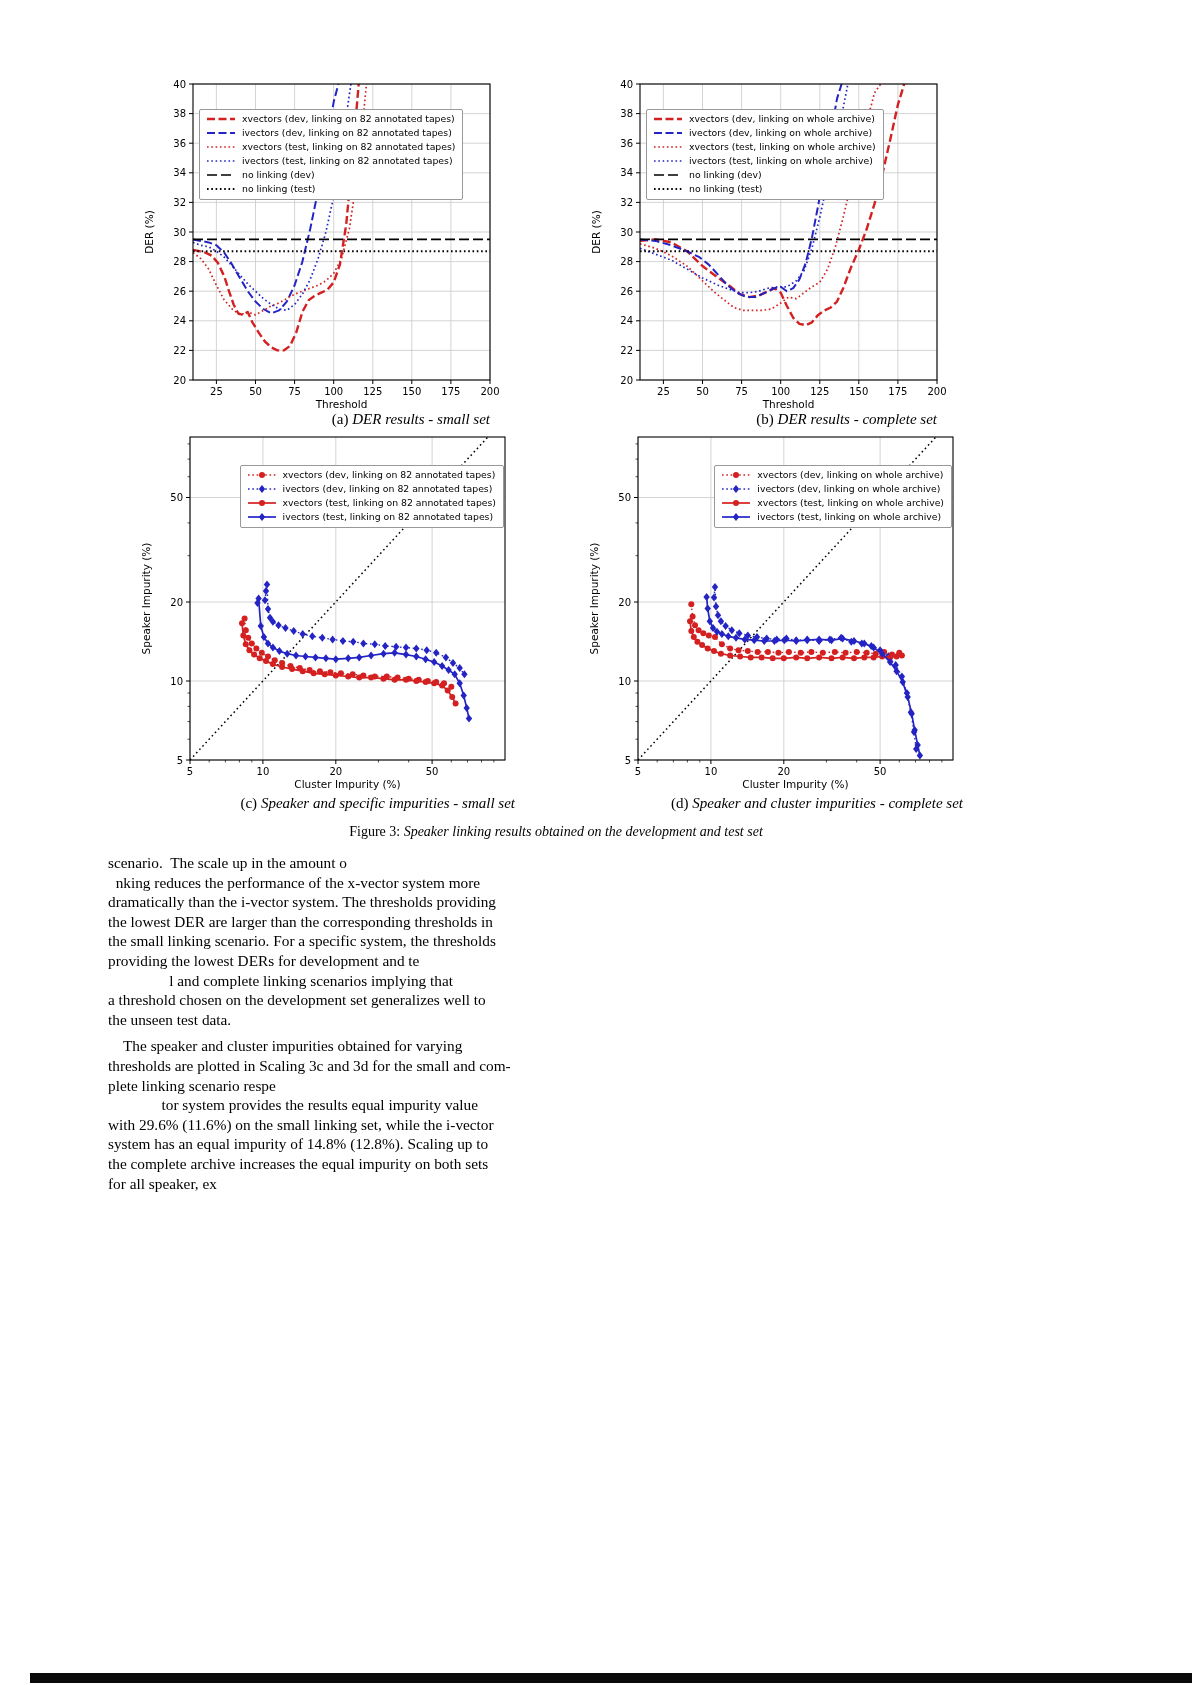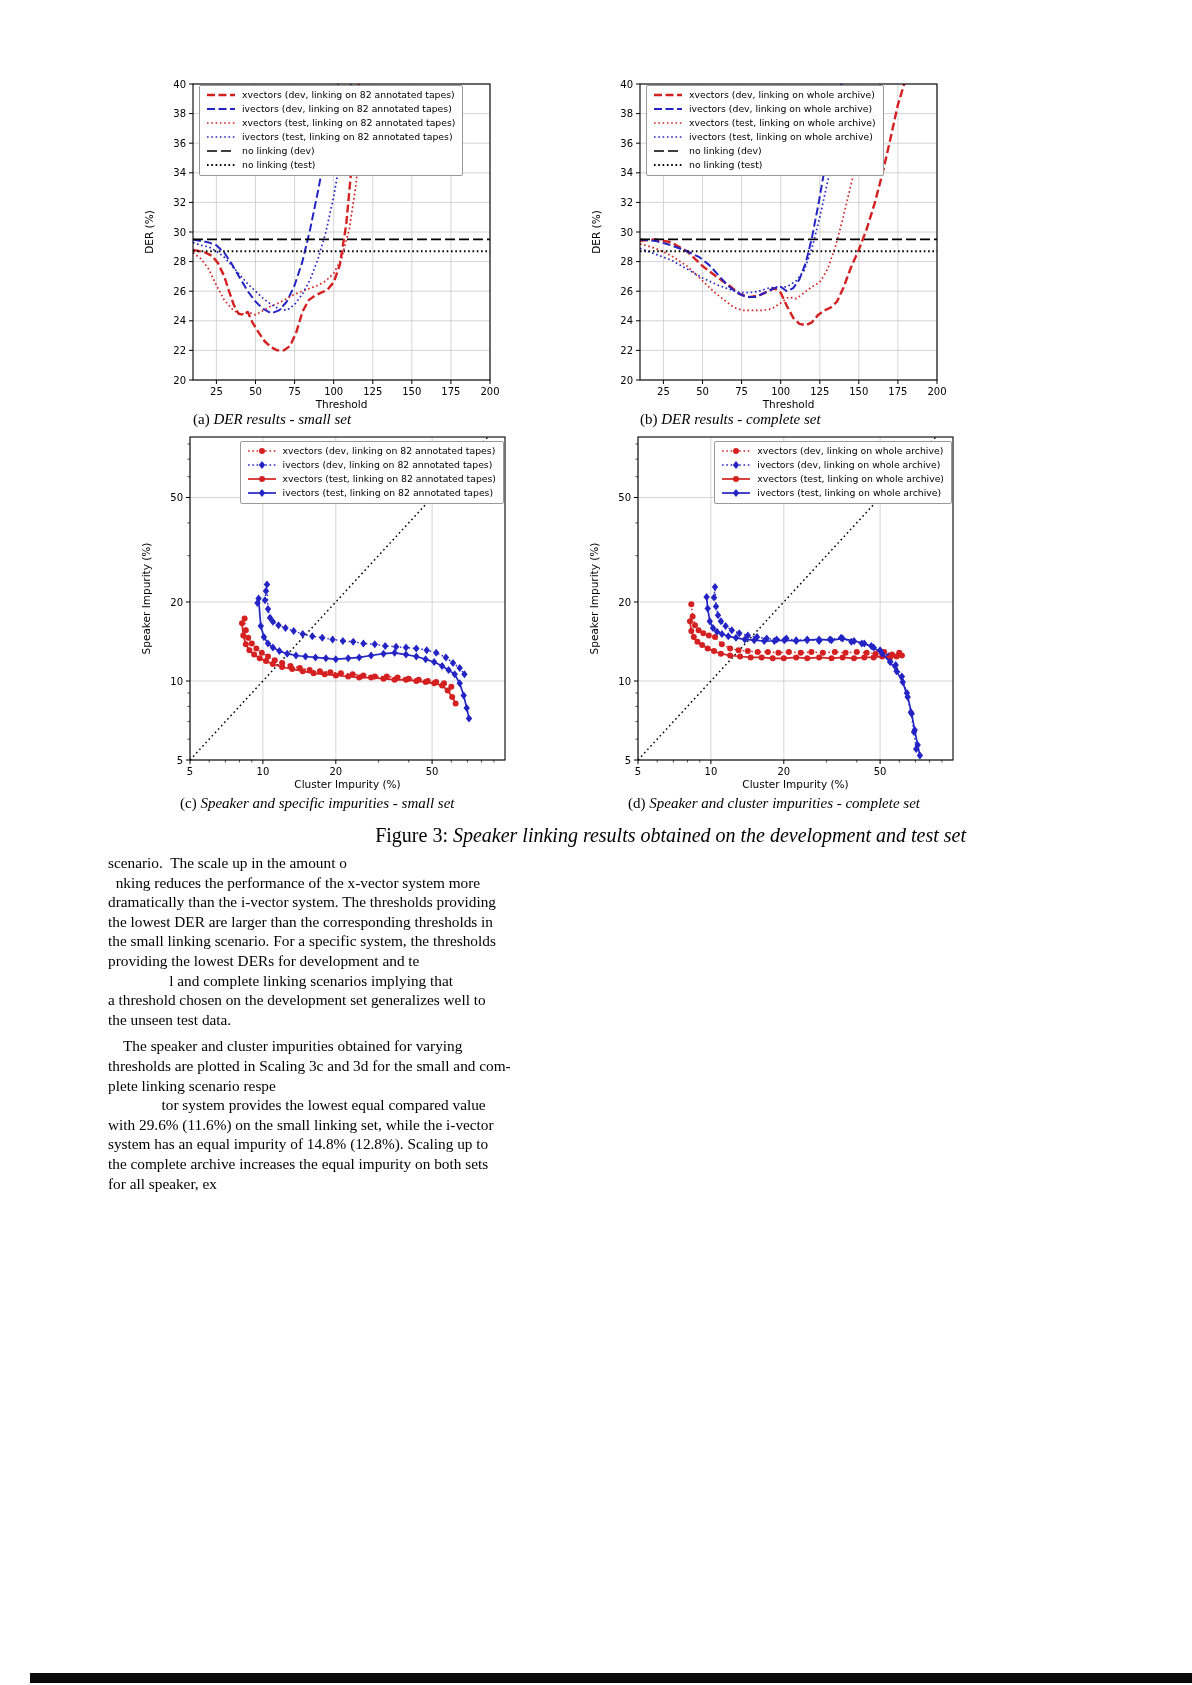--- a/index.html
+++ b/index.html
@@ -4,25 +4,25 @@
 <style>
   * { margin:0; padding:0; box-sizing:border-box; }
   html,body { background:#ffffff; }
   body { width:1192px; height:1685px; position:relative; font-family:"Liberation Serif", serif; color:#000; }
   .page { position:absolute; inset:0; background:#fff; overflow:hidden; }
   .chart-box { position:absolute; }
   .chart-box svg { display:block; }
   svg text.tick { font-family:"DejaVu Sans", sans-serif; font-size:10px; fill:#000; }
   svg text.axis-label { font-family:"DejaVu Sans", sans-serif; font-size:10.5px; fill:#000; }
   .legend { position:absolute; background:#fff; border:1px solid #999; border-radius:2px;
-            padding:3px 7px 3px 6px; display:flex; flex-direction:column; gap:1.5px; z-index:5; }
+            padding:3px 7px 3px 6px; display:flex; flex-direction:column; gap:1.5px; z-index:5;margin-top:24px; }
   .legend-row { display:flex; align-items:center; gap:6px; font-family:"DejaVu Sans", sans-serif;
                 font-size:9.3px; white-space:nowrap; line-height:12.5px; }
-  .subcap { position:absolute; text-align:left; font-size:15px; }
-  .figcap { position:absolute; text-align:right; font-size:20px; }
+  .subcap { position:absolute; text-align:right; font-size:15px; }
+  .figcap { position:absolute; text-align:center; font-size:14px; }
   .body-text { position:absolute; left:108px; top:853px; width:436px; font-size:15.3px; line-height:19.6px; }
   .tline { white-space:pre; }
   .para2 { margin-top:7px; }
   .bottom-bar { position:absolute; left:30px; top:1673px; width:1162px; height:10px; background:#0a0a0a; }
 </style>
 </head>
 <body>
 
 <div class="page">
 
@@ -718,21 +718,21 @@
         <div class="tline">the small linking scenario. For a specific system, the thresholds</div>
         <div class="tline">providing the lowest DERs for development and te</div>
         <div class="tline">                l and complete linking scenarios implying that</div>
         <div class="tline">a threshold chosen on the development set generalizes well to</div>
         <div class="tline">the unseen test data.</div>
       </div>
     <div class="para2">
         <div class="tline">    The speaker and cluster impurities obtained for varying</div>
         <div class="tline">thresholds are plotted in Scaling 3c and 3d for the small and com-</div>
         <div class="tline">plete linking scenario respe</div>
-        <div class="tline">              tor system provides the lowest equal compared value</div>
+        <div class="tline">              tor system provides the results equal impurity value</div>
         <div class="tline">with 29.6% (11.6%) on the small linking set, while the i-vector</div>
         <div class="tline">system has an equal impurity of 14.8% (12.8%). Scaling up to</div>
         <div class="tline">the complete archive increases the equal impurity on both sets</div>
         <div class="tline">for all speaker, ex</div>
       </div>
   </div>
 
   <div class="bottom-bar"></div>
 </div>
 

